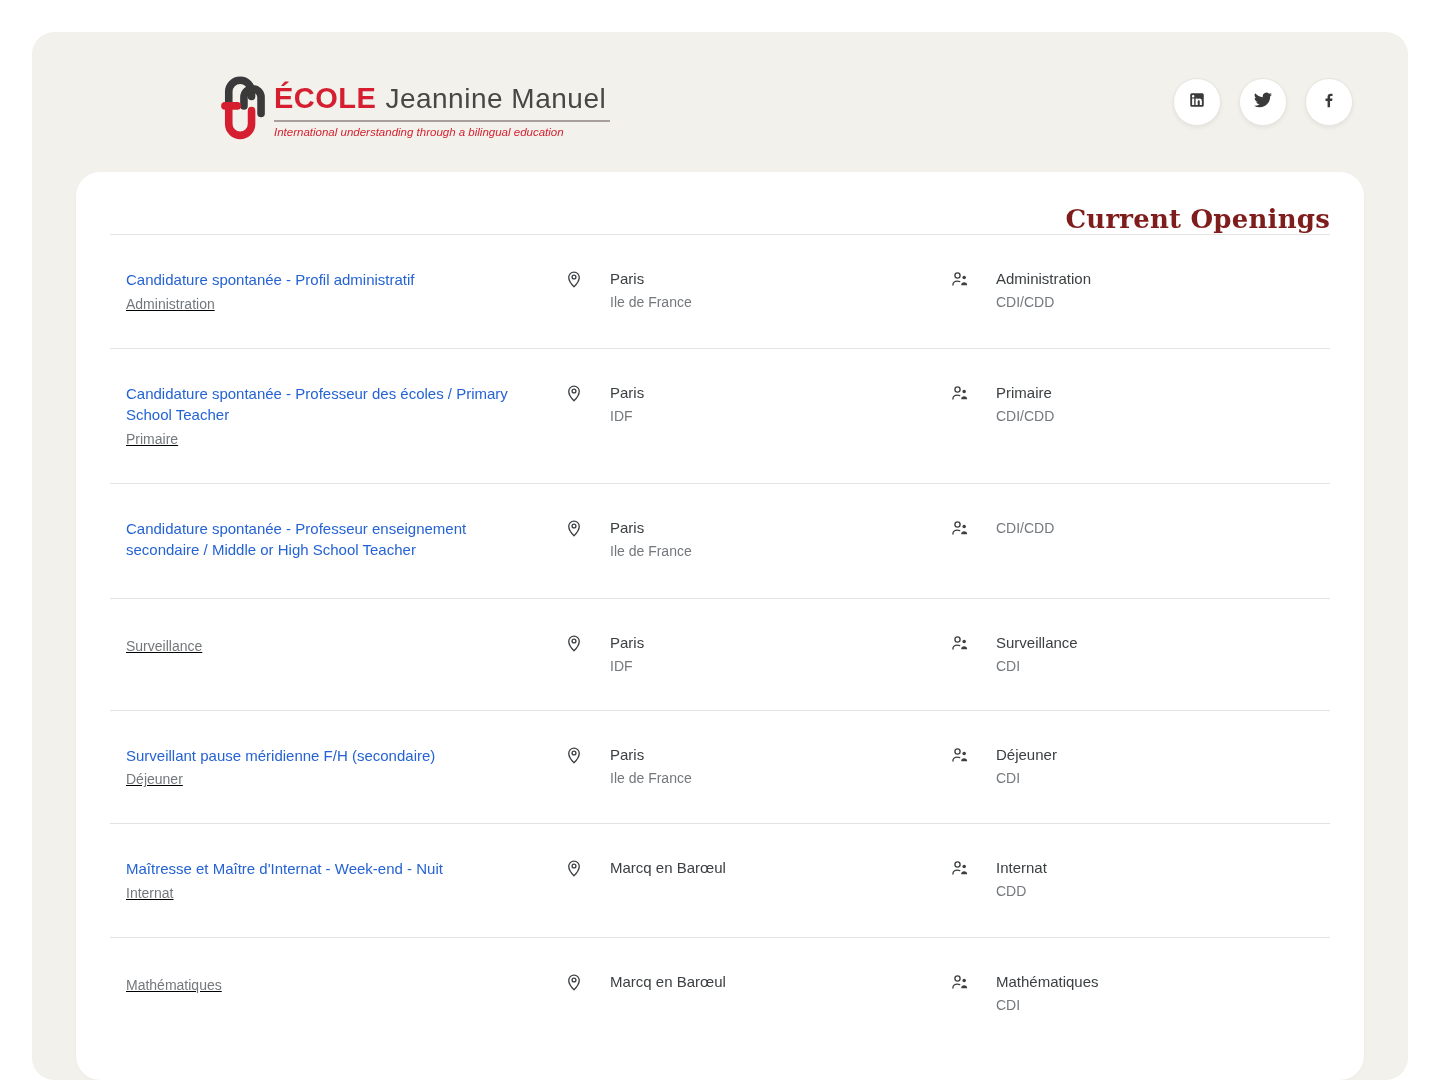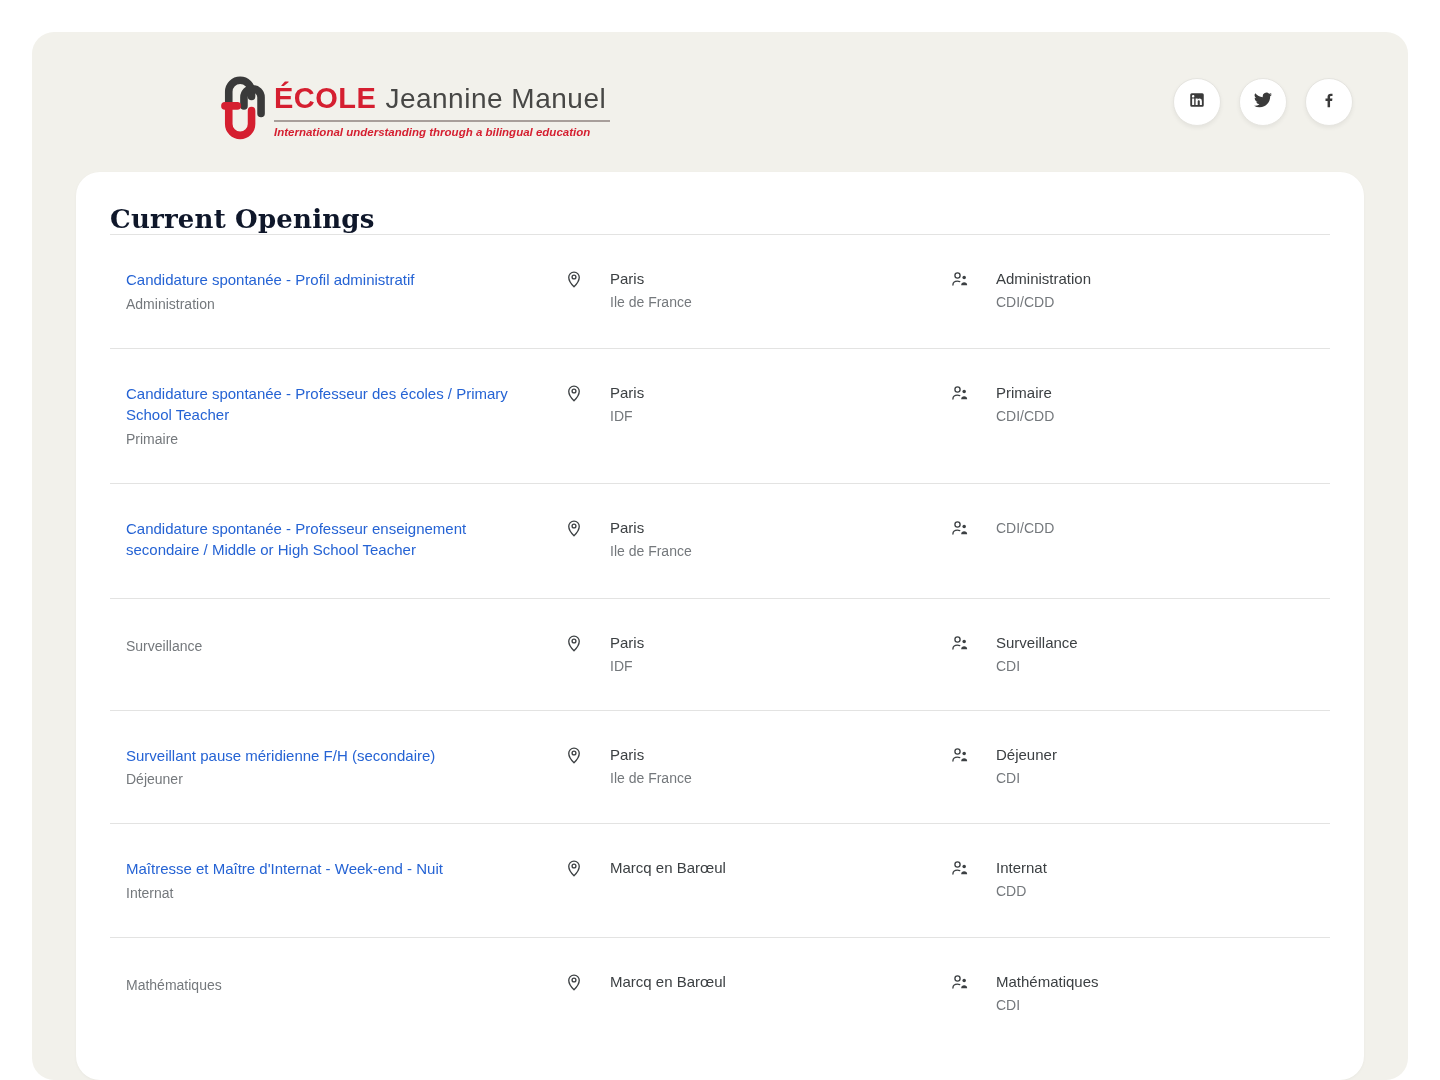--- a/index.html
+++ b/index.html
@@ -11,40 +11,40 @@
 
   
   .header { position: relative; height: 112px; }
   .logo { position: absolute; left: 186px; top: 34px; display: flex; align-items: flex-start; gap: 6px; }
   .logo-mark { width: 50px; height: 76px; flex: 0 0 auto; }
   .logo-text { padding-top: 16px; }
   .logo-line1 { display: flex; align-items: baseline; gap: 9px;
     border-bottom: 2px solid #a89f9b; padding-bottom: 5px; padding-right: 4px; }
   .logo-ecole { font-size: 29px; font-weight: 800; color: #d51f30; letter-spacing: 0.5px; }
   .logo-name { font-size: 28px; font-weight: 400; color: #474745; letter-spacing: 0.5px; }
-  .logo-tagline { margin-top: 4px; font-size: 11.5px; font-weight: 700; font-style: italic; color: #d51f30; }
+  .logo-tagline { margin-top: 4px; font-size: 11.5px; font-weight: 400; font-style: italic; color: #d51f30; }
 
   .socials { position: absolute; right: 55px; top: 46px; display: flex; gap: 18px; }
   .social-btn { width: 48px; height: 48px; border-radius: 50%; background: #ffffff;
     border: 1px solid #e6e5e0; box-shadow: 0 2px 4px rgba(0,0,0,0.06);
     display: flex; align-items: center; justify-content: center; cursor: pointer; }
   .social-btn svg { width: 18px; height: 18px; fill: #3a3a3a; }
 
   
   .card { position: absolute; left: 44px; top: 140px; width: 1288px; min-height: 908px;
     background: #ffffff; border-radius: 24px; padding: 32px 34px 0 34px;
     box-shadow: 0 1px 3px rgba(0,0,0,0.04); }
   .page-title { font-family: "DejaVu Serif", serif; font-size: 26px; font-weight: 700;
-    color: #0f172a; letter-spacing: 0.2px; }
+    color: #7f1d1d; letter-spacing: 0.2px; text-align: right; }
   .page-subtitle { margin-top: 9px; font-size: 14px; color: #5f6368; padding-bottom: 18px; }
 
   
   .job-row { display: grid; grid-template-columns: 438px 386px auto;
     border-top: 1px solid #e3e3e2; padding: 34px 0 34px 16px; }
-  .title-col { padding-right: 50px; }
+  .title-col { padding-right: 50px; text-decoration: underline; }
   .job-title { color: #2563d4; font-size: 15px; line-height: 21.5px; font-weight: 500;
     text-decoration: none; display: inline-block; cursor: pointer; }
   .line1 { font-size: 15px; line-height: 20px; color: #3c4043; }
   .line2 { font-size: 14px; line-height: 20px; color: #74787c; margin-top: 3px; }
   .line1:empty + .line2 { margin-top: 0; }
   .icon-col { display: flex; gap: 26px; }
   .icon-col .icon { flex: 0 0 auto; width: 20px; height: 20px; margin-top: 0px; }
   .icon-col .icon svg { width: 20px; height: 20px; stroke: #3c4043; fill: none;
     stroke-width: 1.6; stroke-linecap: round; stroke-linejoin: round; }
   .icon-col .icon svg .fill { fill: #3c4043; stroke: none; }

